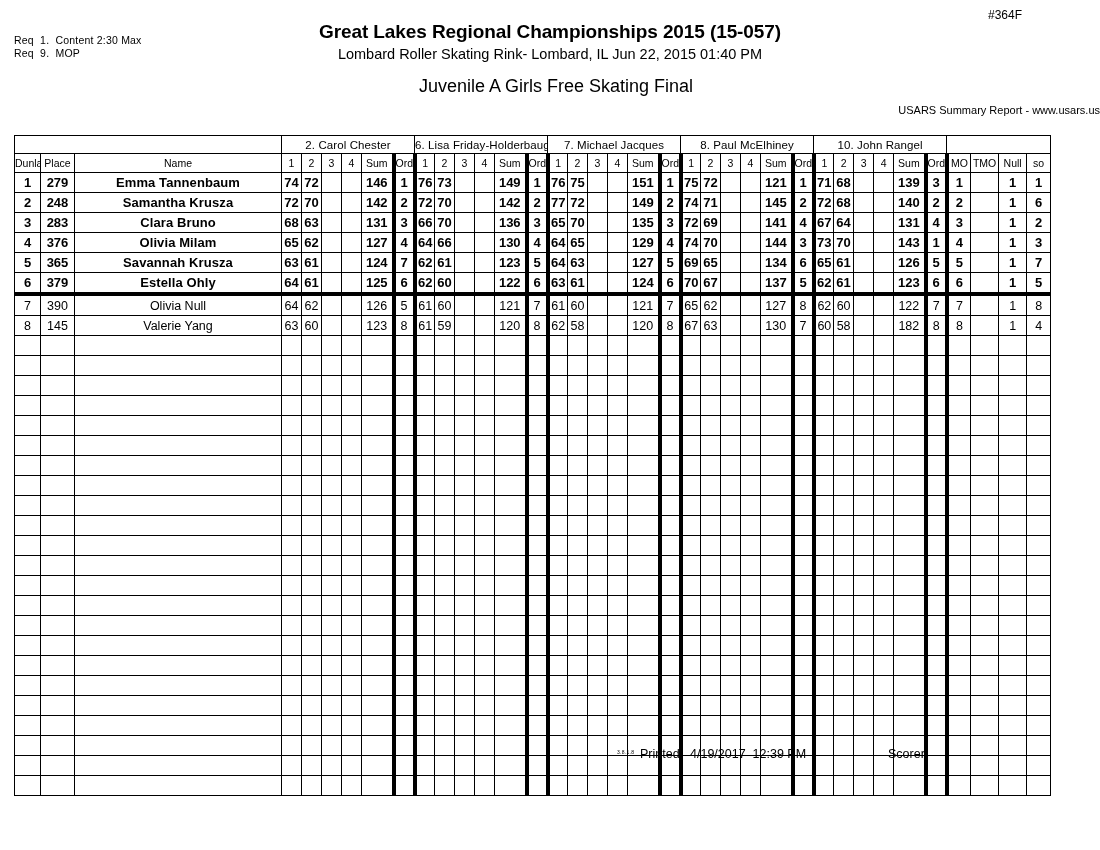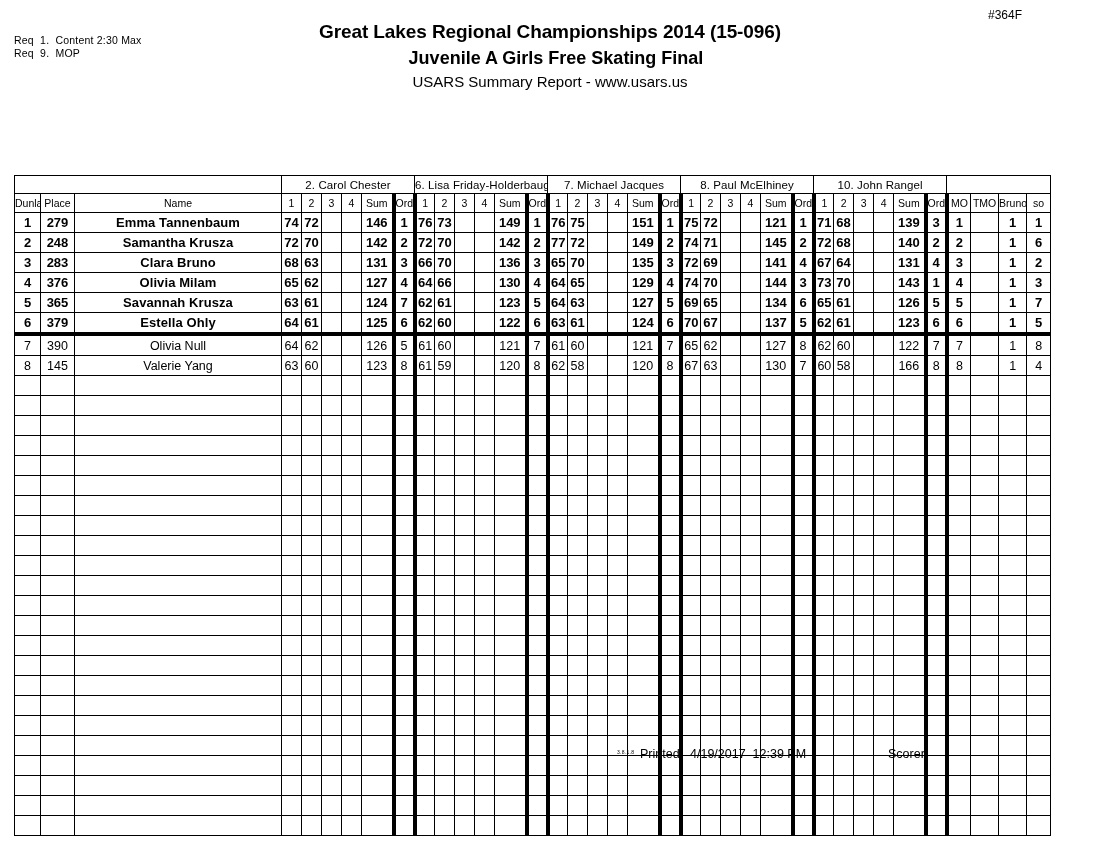--- a/index.html
+++ b/index.html
@@ -40,29 +40,30 @@
     line-height: 24px;
     letter-spacing: -0.1px;
   }
   .title-sub {
     font-size: 14.5px;
     font-weight: normal;
     line-height: 20px;
   }
   .title-event {
     font-size: 18px;
-    font-weight: bold;
+    font-weight: normal;
     line-height: 25px;
-    margin-top: 2px;
+    margin-top: 10px;
     padding-left: 12px;
   }
   .title-report {
-    font-size: 15px;
+    font-size: 11px;
     font-weight: normal;
     line-height: 22px;
+    text-align: right;
   }
   .eventcode {
     position: absolute;
     right: 78px;
     top: 8px;
     font-size: 12px;
     font-weight: normal;
     letter-spacing: 0px;
   }
 
@@ -71,21 +72,20 @@
     position: absolute;
     left: 14px;
     top: 135px;
     width: 1030px;
   }
   table.grid {
     border-collapse: collapse;
     table-layout: fixed;
     width: 1030px;
     font-size: 11px;
-    margin-top: 40px;
   }
   table.grid td, table.grid th {
     border: 1px solid #000;
     padding: 0;
     margin: 0;
     height: 19px;
     text-align: center;
     vertical-align: middle;
     font-weight: normal;
     overflow: hidden;
@@ -164,21 +164,22 @@
 </style>
 </head>
 <body>
 
 <div class="reqs">
   <div class="req-line">Req  1.  Content 2:30 Max</div>
   <div class="req-line">Req  9.  MOP</div>
 </div>
 
 <div class="titleblock">
-  <div class="title-main">Great Lakes Regional Championships 2014 (15-096)</div>
+  <div class="title-main">Great Lakes Regional Championships 2015 (15-057)</div>
+  <div class="title-sub">Lombard Roller Skating Rink- Lombard, IL  Jun 22, 2015  01:40 PM</div>
   <div class="title-event">Juvenile A Girls Free Skating Final</div>
   <div class="title-report">USARS Summary Report - www.usars.us</div>
 </div>
 <div class="eventcode">#364F</div>
 
 <div class="sheet">
   <table class="grid">
     <colgroup>
       <col style="width:26px">
       <col style="width:34px">
@@ -271,21 +272,21 @@
 
         <td>1</td>
         <td>2</td>
         <td>3</td>
         <td>4</td>
         <td>Sum</td>
         <td class="tl tr-b">Ord</td>
 
         <td>MO</td>
         <td>TMO</td>
-        <td>Bruno</td>
+        <td>Null</td>
         <td>so</td>
       </tr>
 
     <tr class="data top6">
           <td class="num">1</td>
           <td class="num">279</td>
           <td class="name">Emma Tannenbaum</td>
           <td class="num">74</td>
           <td class="num">72</td>
           <td class="num"></td>
@@ -580,21 +581,21 @@
           <td class="num">67</td>
           <td class="num">63</td>
           <td class="num"></td>
           <td class="num"></td>
           <td class="num">130</td>
           <td class="num tl tr-b">7</td>
           <td class="num">60</td>
           <td class="num">58</td>
           <td class="num"></td>
           <td class="num"></td>
-          <td class="num">166</td>
+          <td class="num">182</td>
           <td class="num tl tr-b">8</td>
           <td class="num">8</td>
           <td class="num"></td>
           <td class="num">1</td>
           <td class="num">4</td>
         </tr>
         <tr class="empty">
           <td>&nbsp;</td>
           <td>&nbsp;</td>
           <td>&nbsp;</td>

